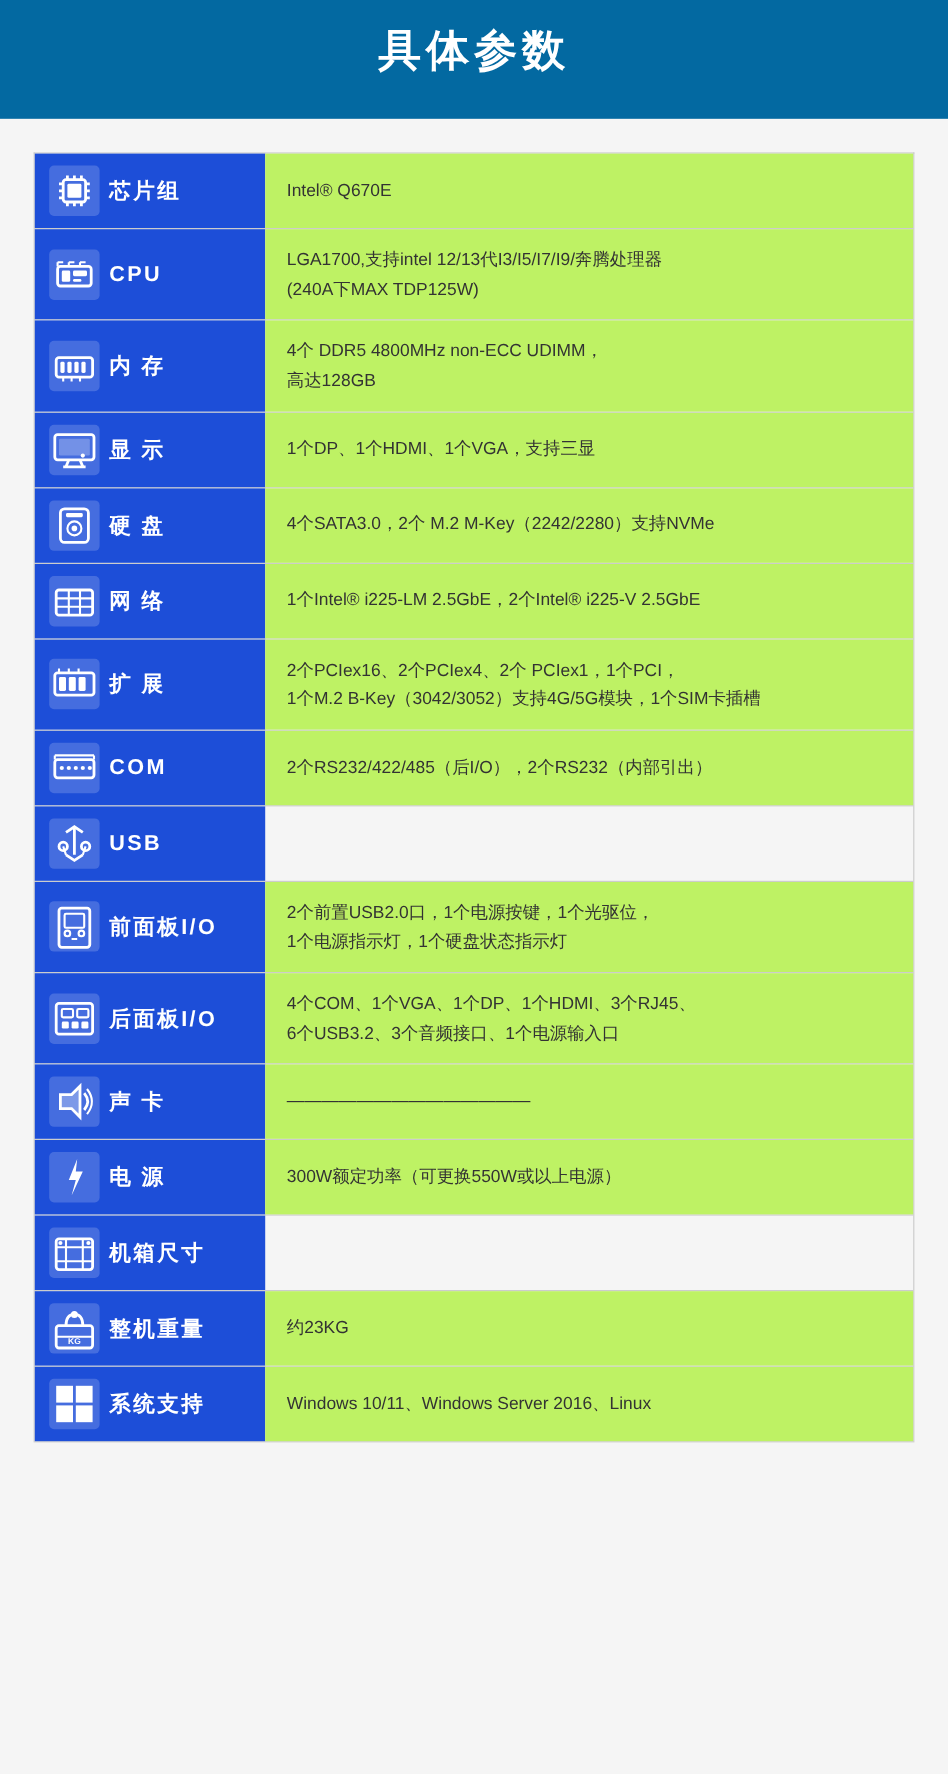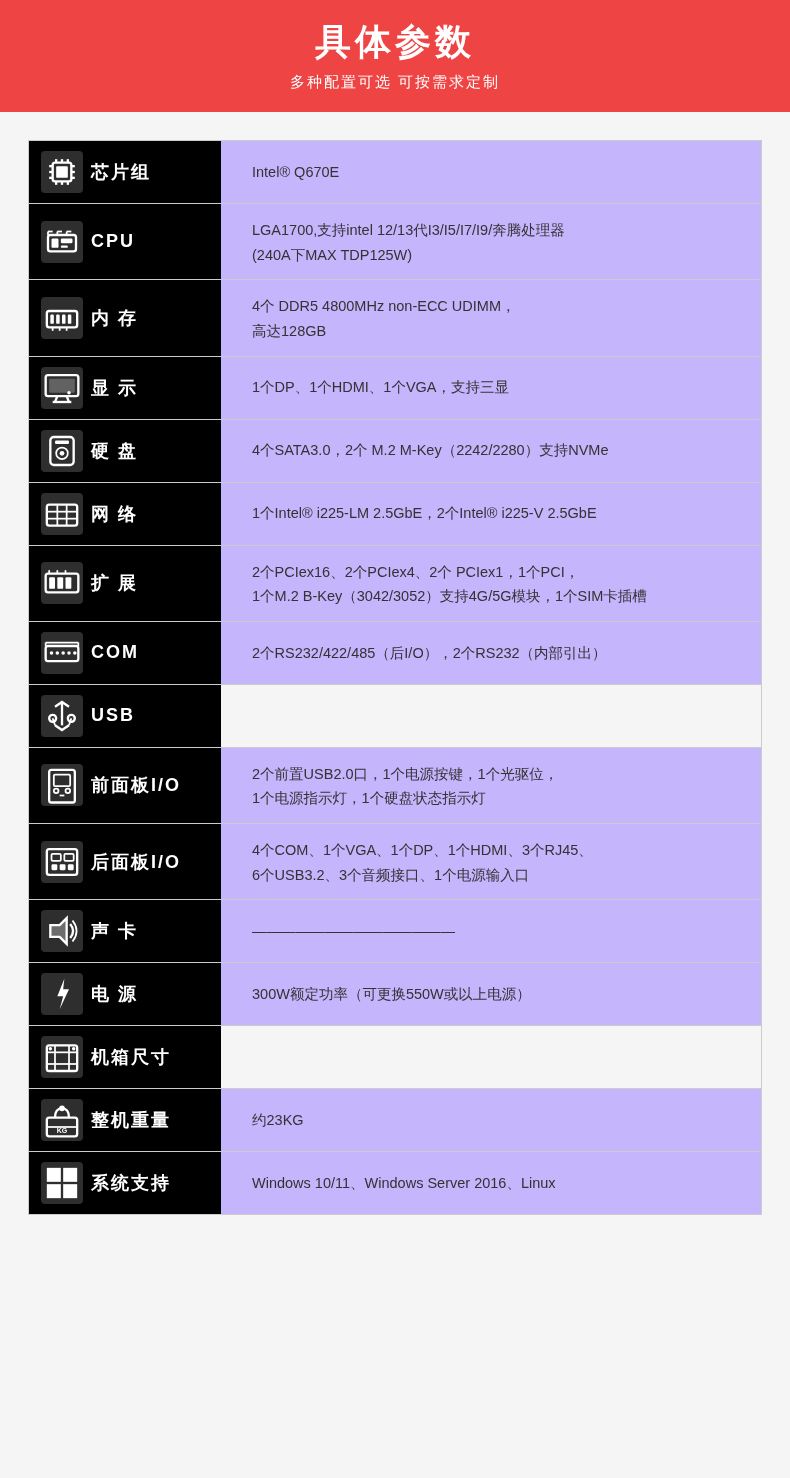--- a/index.html
+++ b/index.html
@@ -4,23 +4,23 @@
   <style>
     * { margin: 0; padding: 0; box-sizing: border-box; }
     body {
       width: 790px;
       background: #f5f5f5;
       font-family: "Microsoft YaHei", "PingFang SC", sans-serif;
       color: #333;
     }
 
     .header {
-      background: #ef4444;
+      background: #0369a1;
       text-align: center;
-      padding: 18px 0 20px;
+      padding: 18px 0 32px;
     }
     .header-title {
       font-size: 36px;
       font-weight: bold;
       color: #fff;
       letter-spacing: 4px;
     }
     .header-subtitle {
       font-size: 15px;
       color: #fff;
@@ -36,21 +36,21 @@
 
     .row {
       display: flex;
       border-bottom: 1px solid #ccc;
       min-height: 56px;
     }
 
     .cell-label {
       width: 192px;
       min-width: 192px;
-      background: #000000;
+      background: #1d4ed8;
       display: flex;
       align-items: center;
       justify-content: flex-start;
       padding: 10px 12px;
       gap: 8px;
       color: #fff;
     }
 
     .cell-icon {
       width: 42px;
@@ -67,40 +67,39 @@
     .cell-label-text {
       font-size: 18px;
       font-weight: bold;
       color: #fff;
       letter-spacing: 2px;
       white-space: nowrap;
     }
 
     .cell-value {
       flex: 1;
-      padding: 12px 31px;
+      padding: 12px 18px;
       font-size: 14.5px;
       color: #333;
       line-height: 1.7;
       display: flex;
       align-items: center;
-      background: #c4b5fd;
+      background: #bef264;
     }
 
     .cell-value.tall {
       align-items: flex-end;
       padding-top: 14px;
     }
   </style>
 </head>
 <body>
 
 <div class="header">
   <div class="header-title">具体参数</div>
-  <div class="header-subtitle">多种配置可选 可按需求定制</div>
 </div>
 
 <div class="table-wrap" id="spec-table">
 
 <div class="row">
     <div class="cell-label">
       <div class="cell-icon">
         <svg viewBox="0 0 36 36" fill="white" xmlns="http://www.w3.org/2000/svg">
     <rect x="10" y="10" width="16" height="16" rx="2" fill="none" stroke="white" stroke-width="2"></rect>
     <rect x="13" y="13" width="10" height="10" rx="1" fill="white"></rect>

